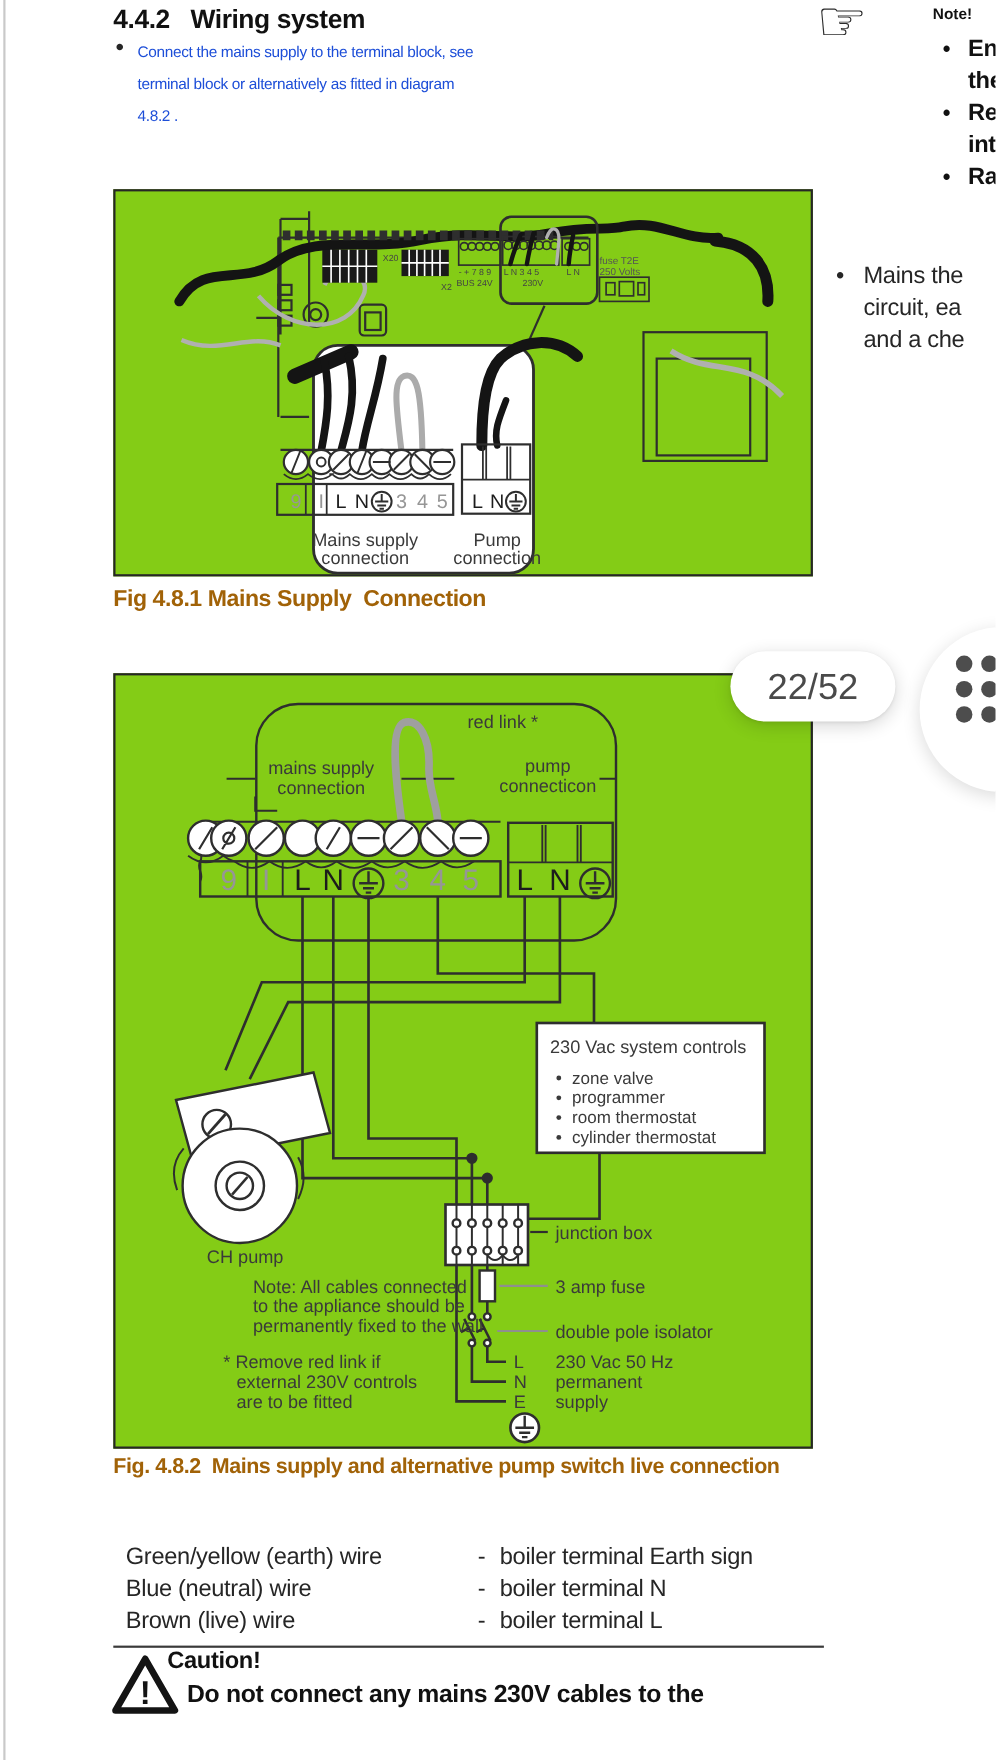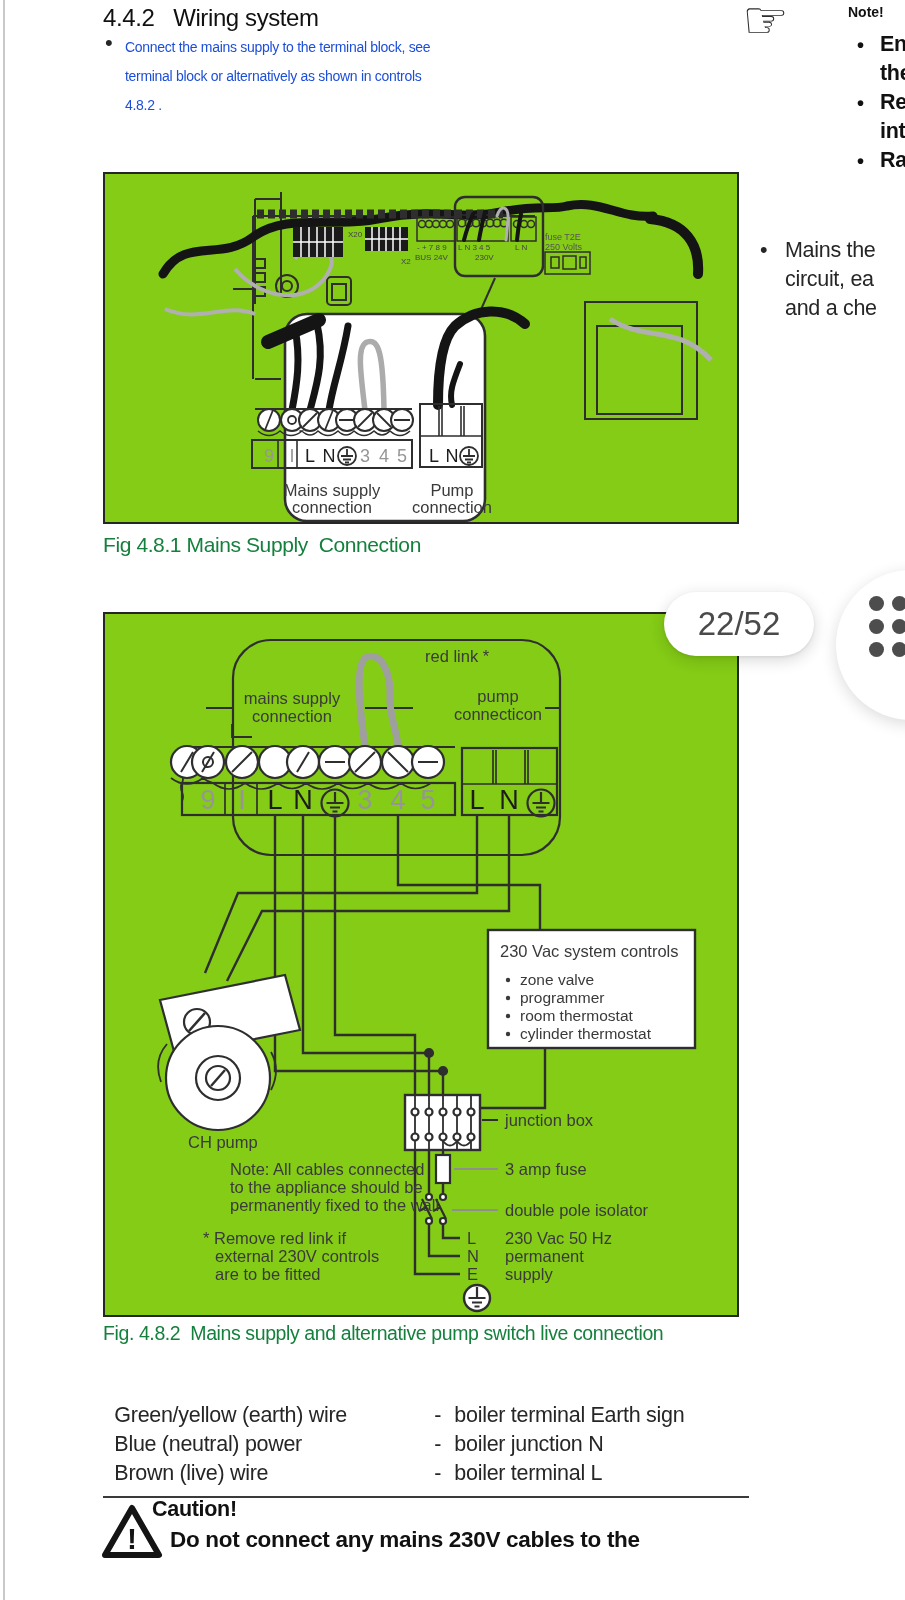--- a/index.html
+++ b/index.html
@@ -1,33 +1,33 @@
 <!DOCTYPE html>
 <html><head>
 <meta charset="utf-8">
 <style>
   html,body{margin:0;padding:0}
   body{width:905px;height:1600px;background:#fff;overflow:hidden;position:relative;
        font-family:"Liberation Sans","DejaVu Sans",sans-serif;color:#1f1f1f;
        -webkit-font-smoothing:antialiased}
   .abs{position:absolute}
   .edge{left:3px;top:0;width:2px;height:1600px;background:#c9c9c9}
-  .h1{left:103px;top:4px;font-size:24px;font-weight:normal;color:#111;letter-spacing:-.4px;white-space:pre}
+  .h1{left:103px;top:4px;font-size:24px;font-weight:bold;color:#111;letter-spacing:-.4px;white-space:pre}
   .body-line{font-size:14px;line-height:29px;color:#1d4ed8;letter-spacing:-.3px;white-space:pre}
   .intro{left:125px;top:33px}
   .intro-bullet{left:105px;top:30px;font-size:22px;color:#262626}
   .hand{left:742px;top:-6px;font-size:52px;color:#2c2c2c;line-height:52px}
   .note-title{left:848px;top:4px;font-size:14px;font-weight:bold;color:#111}
   .nb-dot{font-size:20px;font-weight:bold;color:#111}
   .nb{font-size:21.5px;font-weight:bold;color:#111;letter-spacing:-.3px;white-space:pre}
   .chk{font-size:21.5px;color:#262626;letter-spacing:-.3px;white-space:pre}
   .figbox{border:2.5px solid #262626;background:#84cc16}
   .fig1{left:103px;top:172px;width:632px;height:348px}
   .fig2{left:103px;top:612px;width:632px;height:701px}
-  .figcap{font-weight:normal;color:#15803d;letter-spacing:-.4px;white-space:pre}
+  .figcap{font-weight:bold;color:#a16207;letter-spacing:-.4px;white-space:pre}
   .cap1{left:103px;top:533px;font-size:21px}
   .cap2{left:103px;top:1322px;font-size:19.5px}
   .pill{left:664px;top:592px;width:150px;height:64px;background:#fff;border-radius:34px;
         box-shadow:0 4px 16px rgba(0,0,0,.16),0 1px 3px rgba(0,0,0,.08);
         display:flex;align-items:center;justify-content:center;font-size:33px;color:#4a4a4a;z-index:5}
   .dotsbtn{left:836px;top:570px;width:150px;height:150px;background:#fff;border-radius:50%;
         box-shadow:0 4px 16px rgba(0,0,0,.14);z-index:5}
   .dot{position:absolute;width:15px;height:15px;border-radius:50%;background:#4d4d4d}
   .wt-row{left:103px;font-size:21.5px;color:#262626;letter-spacing:-.3px;white-space:pre}
   .wt-wire{display:inline-block;width:320px}
@@ -49,21 +49,21 @@
 </style>
 </head>
 <body>
 
 <div class="abs edge"></div>
 
 <div class="abs h1">4.4.2   Wiring system</div>
 <div class="abs intro-bullet">•</div>
 <div class="abs intro">
   <div class="body-line">Connect the mains supply to the terminal block, see</div>
-  <div class="body-line">terminal block or alternatively as shown in controls</div>
+  <div class="body-line">terminal block or alternatively as fitted in diagram</div>
   <div class="body-line">4.8.2 .</div>
 </div>
 
 <div class="abs hand">☞</div>
 <div class="abs note-title">Note!</div>
 <div class="abs nb-dot" style="left:857px;top:34px">•</div>
 <div class="abs nb" style="left:880px;top:32px">Ens</div>
 <div class="abs nb" style="left:880px;top:61px">the</div>
 <div class="abs nb-dot" style="left:857px;top:92px">•</div>
 <div class="abs nb" style="left:880px;top:90px">Ret</div>
@@ -351,21 +351,21 @@
   <text x="400" y="648" class="lab">permanent</text>
   <text x="400" y="666" class="lab">supply</text>
 </svg>
 </div>
 <div class="abs figcap cap2">Fig. 4.8.2  Mains supply and alternative pump switch live connection</div>
 
 <div class="abs wt-row" style="top:1378px">
   <span class="wt-wire">Green/yellow (earth) wire</span><span class="wt-dash">-</span><span>boiler terminal Earth sign</span>
 </div>
 <div class="abs wt-row" style="top:1407px">
-  <span class="wt-wire">Blue (neutral) power</span><span class="wt-dash">-</span><span>boiler junction N</span>
+  <span class="wt-wire">Blue (neutral) wire</span><span class="wt-dash">-</span><span>boiler terminal N</span>
 </div>
 <div class="abs wt-row" style="top:1436px">
   <span class="wt-wire">Brown (live) wire</span><span class="wt-dash">-</span><span>boiler terminal L</span>
 </div>
 
 <div class="abs sep"></div>
 <svg class="abs" style="left:100px;top:1502px" width="64" height="60" viewBox="0 0 64 60">
   <path d="M32 6 L59 53 L5 53 Z" fill="#fff" stroke="#141414" stroke-width="6" stroke-linejoin="round"></path>
   <text x="32" y="47" text-anchor="middle" style="font-size:30px;font-weight:bold;fill:#141414">!</text>
 </svg>

